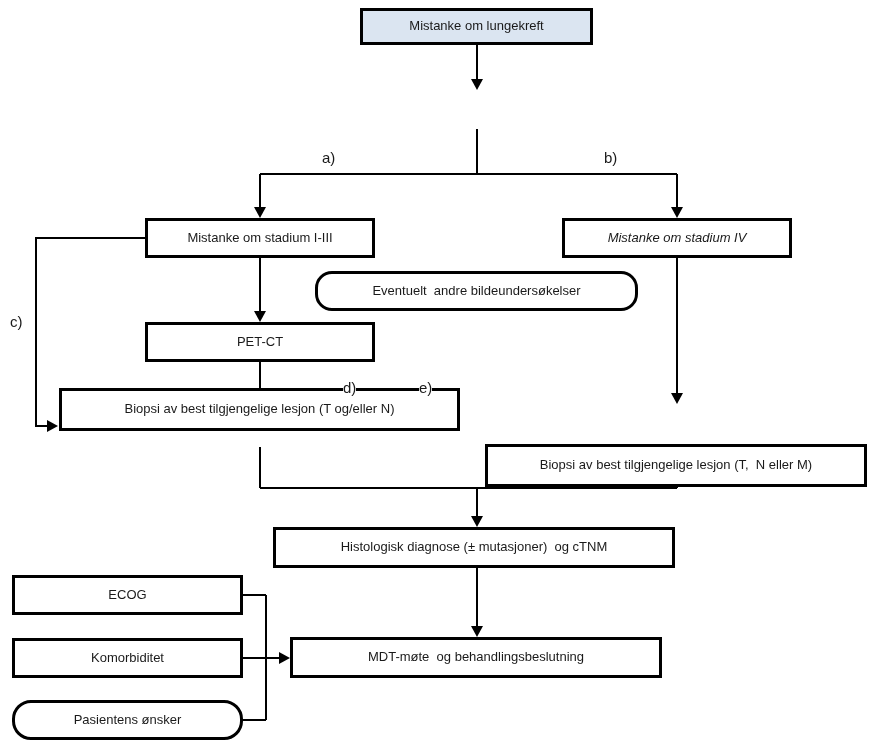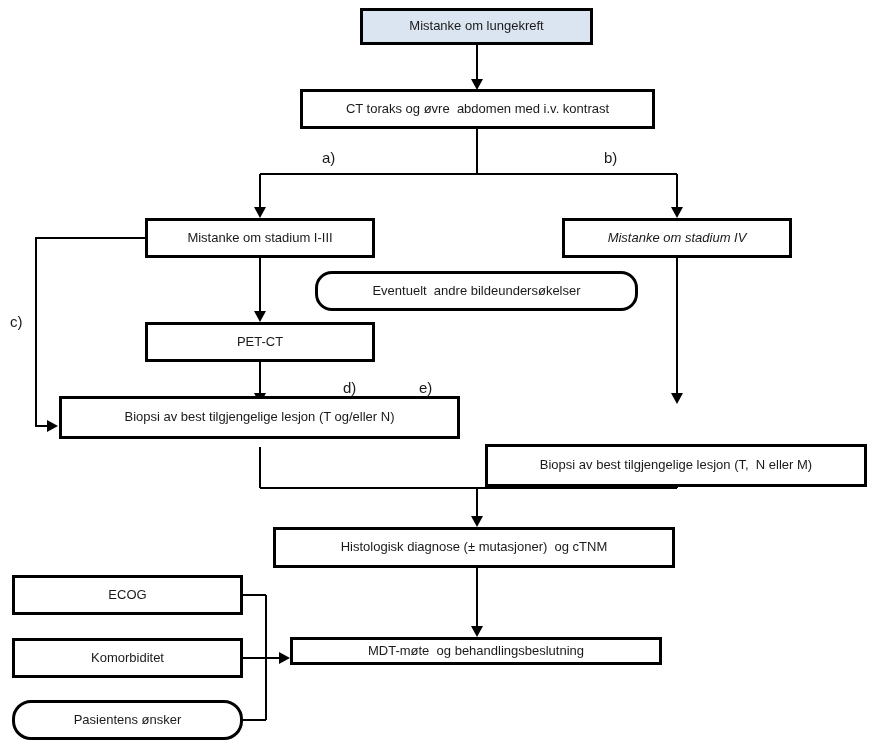--- a/index.html
+++ b/index.html
@@ -35,27 +35,27 @@
     font-size: 15px;
     background: #ffffff;
   }
   
   .n-start        { left: 360px; top:   8px; width: 233px; height: 37px; }
   .n-ct           { left: 300px; top:  89px; width: 355px; height: 40px; }
   .n-stage13      { left: 145px; top: 218px; width: 230px; height: 40px; }
   .n-stage4       { left: 562px; top: 218px; width: 230px; height: 40px; font-style: italic; }
   .n-otherimg     { left: 315px; top: 271px; width: 323px; height: 40px; border-radius: 17px; }
   .n-petct        { left: 145px; top: 322px; width: 230px; height: 40px; }
-  .n-biopsyleft   { left:  59px; top: 396px; width: 401px; height: 43px; }
+  .n-biopsyleft   { left:  59px; top: 388px; width: 401px; height: 43px; }
   .n-biopsyright  { left: 485px; top: 404px; width: 382px; height: 43px; margin-top: 40px; }
   .n-histology    { left: 273px; top: 527px; width: 402px; height: 41px; }
   .n-ecog         { left:  12px; top: 575px; width: 231px; height: 40px; }
   .n-comorbidity  { left:  12px; top: 638px; width: 231px; height: 40px; }
   .n-wishes       { left:  12px; top: 700px; width: 231px; height: 40px; border-radius: 19px; }
-  .n-mdt          { left: 290px; top: 637px; width: 372px; height: 28px; }
+  .n-mdt          { left: 290px; top: 637px; width: 372px; height: 41px; }
   .l-a { left: 322px; top: 149px; }
   .l-b { left: 604px; top: 149px; }
   .l-c { left:  10px; top: 313px; }
   .l-d { left: 343px; top: 379px; }
   .l-e { left: 419px; top: 379px; }
 </style>
 </head>
 <body>
 
 <div class="canvas">
@@ -98,21 +98,20 @@
 
     <path d="M243,595 H266"></path>
     <path d="M243,658 H266"></path>
     <path d="M243,720 H266"></path>
     <path d="M266,595 V720"></path>
     <path d="M266,658 H280"></path>
     <polygon points="279,652 279,664 290,658" fill="#000000" stroke="none"></polygon>
   </svg>
 
   <div class="node n-start" style="background: rgb(219, 229, 241);">Mistanke om lungekreft</div>
-  <div class="node n-ct">CT toraks og øvre  abdomen med i.v. kontrast</div>
   <div class="node n-stage13">Mistanke om stadium I-III</div>
   <div class="node n-stage4">Mistanke om stadium IV</div>
   <div class="node n-otherimg">Eventuelt  andre bildeundersøkelser</div>
   <div class="node n-petct">PET-CT</div>
   <div class="node n-biopsyleft">Biopsi av best tilgjengelige lesjon (T og/eller N)</div>
   <div class="node n-biopsyright">Biopsi av best tilgjengelige lesjon (T,  N eller M)</div>
   <div class="node n-histology">Histologisk diagnose (± mutasjoner)  og cTNM</div>
   <div class="node n-comorbidity">Komorbiditet</div>
   <div class="node n-ecog">ECOG</div>
   <div class="node n-wishes">Pasientens ønsker</div>

